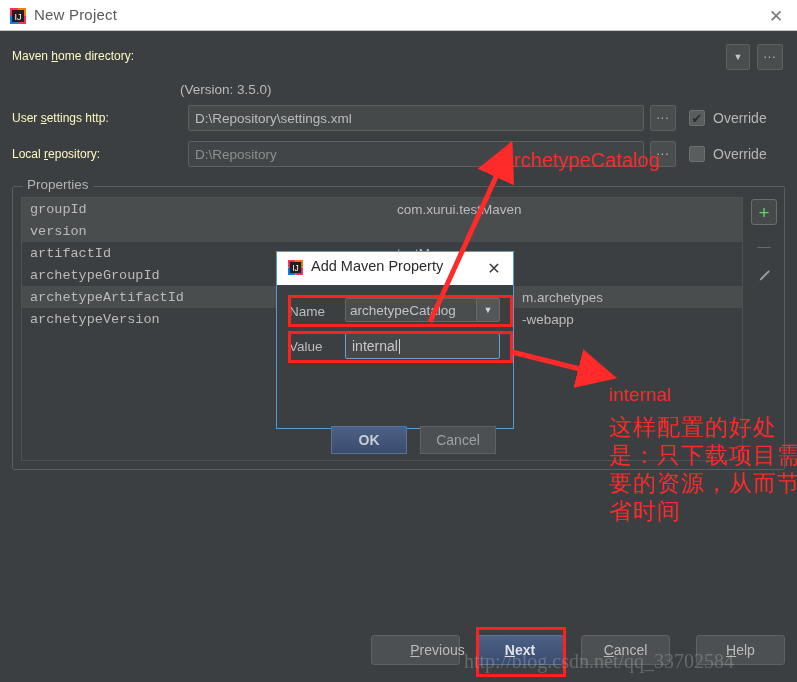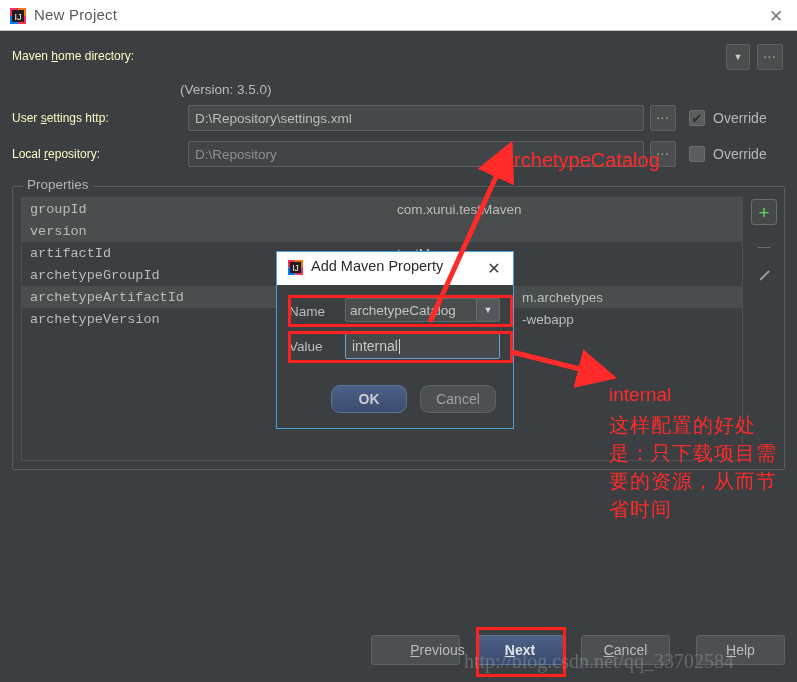--- a/index.html
+++ b/index.html
@@ -146,39 +146,39 @@
     position: absolute; left: 345px; top: 333px; width: 155px; height: 26px;
     background: #45494a; border: 1px solid #6a9fd0; border-radius: 2px;
     display: flex; align-items: center; padding-left: 6px;
     font-size: 14px; color: #c9c9c9;
   }
   .caret {
     display: inline-block; width: 1px; height: 15px;
     background: #cfcfcf; margin-left: 1px;
   }
   .dlg-btn {
-    position: absolute; height: 28px; border-radius: 9px;
-    display: flex; align-items: center; justify-content: center;
-    font-size: 14px; cursor: pointer;
+    position: absolute; height: 28px; border-radius: 0;
+    display: flex; align-items: center; justify-content: center;
+    font-size: 14px; cursor: pointer; margin-top: 41px;
   }
 
   
   .redbox { position: absolute; border: 3px solid #ff2020; pointer-events: none; }
   .redtext {
     position: absolute; color: #ff2a2a; font-family: "Liberation Sans", sans-serif;
     white-space: pre; pointer-events: none;
   }
   .anno-svg { position: absolute; left: 0; top: 0; width: 797px; height: 682px; pointer-events: none; }
   .watermark {
     position: absolute; left: 464px; top: 650px;
     font-family: "Liberation Serif", serif; font-size: 20px;
     color: rgba(200,200,200,.30); white-space: nowrap;
   }
   .cn {
-    position: absolute; left: 609px; color: #ff2a2a; font-size: 20px;
+    position: absolute; left: 609px; color: #ff2a2a; font-size: 23px;
     font-family: "DejaVu Sans", sans-serif; white-space: nowrap; letter-spacing: 1px;
   }
 </style>
 </head>
 <body>
 
 <div id="root">
 
   <div class="titlebar">
     <span class="title-icon">

